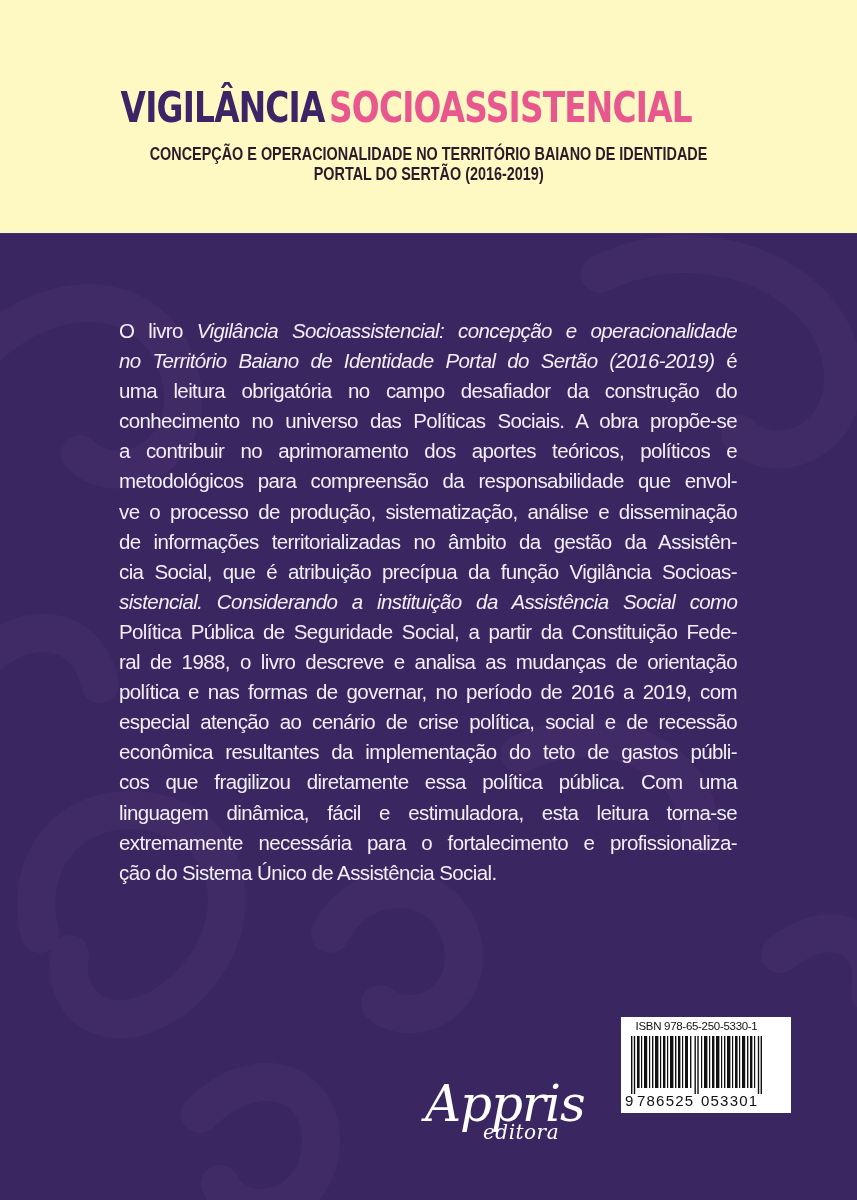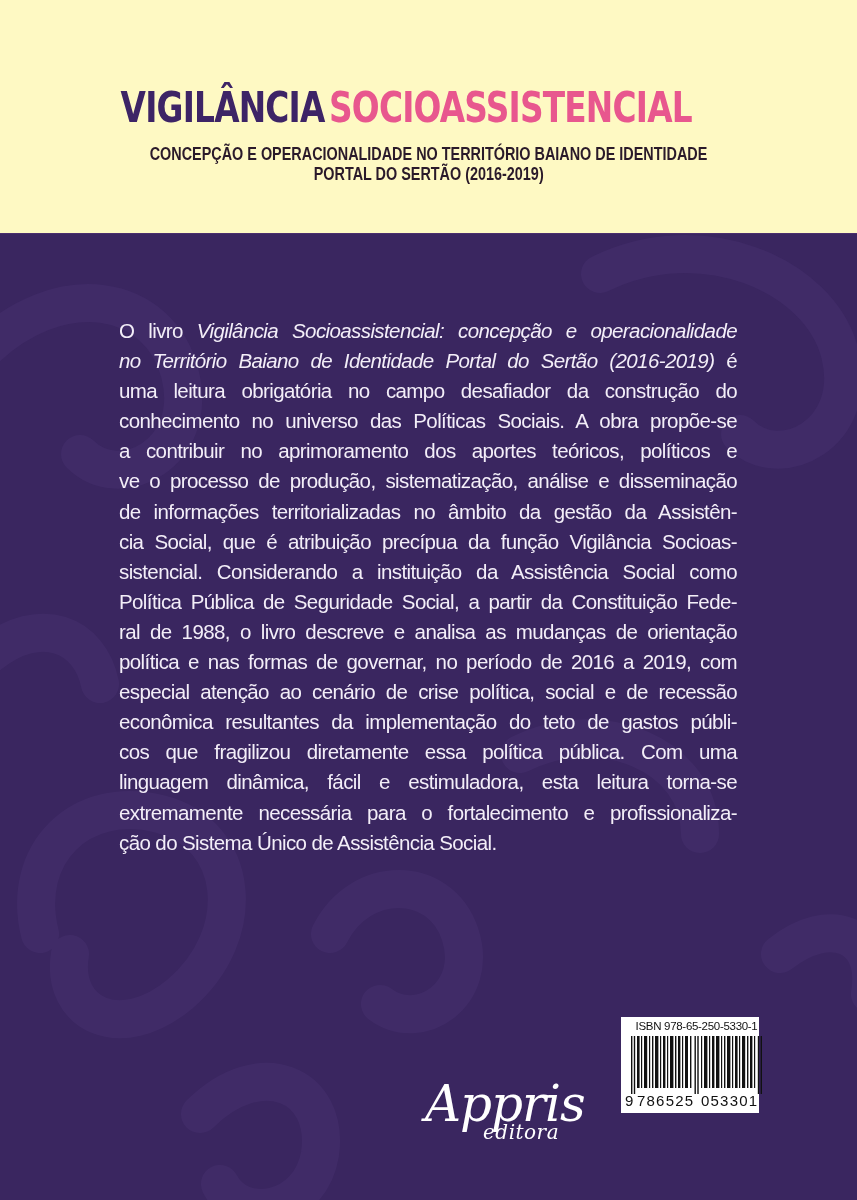--- a/index.html
+++ b/index.html
@@ -125,21 +125,21 @@
       font-size: 20px;
       color: #ffffff;
       line-height: 24px;
       letter-spacing: 0.5px;
     }
 
     .barcode-box {
       position: absolute;
       left: 621px;
       top: 1017px;
-      width: 138px;
+      width: 170px;
       height: 96px;
       background: #ffffff;
     }
     .isbn-label {
       position: absolute;
       left: 0; top: 3px;
       width: 151px;
       text-align: center;
       font-family: "Liberation Sans", sans-serif;
       font-size: 11.5px;
@@ -194,24 +194,25 @@
     <path d="M 780 720 C 830 680, 880 700, 870 760"></path>
   </g>
 </svg>
 
 <div class="blurb">
   <div class="line" style="white-space: nowrap; text-align-last: left; text-align: left;"><span style="word-spacing: 8.8099px;"><span>O livro </span><em>Vigilância Socioassistencial: concepção e operacionalidade</em><span></span></span></div>
   <div class="line" style="white-space: nowrap; text-align-last: left; text-align: left;"><span style="word-spacing: 6.72917px;"><span></span><em>no Território Baiano de Identidade Portal do Sertão (2016-2019)</em><span> é</span></span></div>
   <div class="line" style="white-space: nowrap; text-align-last: left; text-align: left;"><span style="word-spacing: 11.2383px;">uma leitura obrigatória no campo desafiador da construção do</span></div>
   <div class="line" style="white-space: nowrap; text-align-last: left; text-align: left;"><span style="word-spacing: 6.98047px;">conhecimento no universo das Políticas Sociais. A obra propõe-se</span></div>
   <div class="line" style="white-space: nowrap; text-align-last: left; text-align: left;"><span style="word-spacing: 11.043px;">a contribuir no aprimoramento dos aportes teóricos, políticos e</span></div>
+  <div class="line" style="white-space: nowrap; text-align-last: left; text-align: left;"><span style="word-spacing: 9.1901px;">metodológicos para compreensão da responsabilidade que envol-</span></div>
   <div class="line" style="white-space: nowrap; text-align-last: left; text-align: left;"><span style="word-spacing: 4.7793px; margin-top: 20px;">ve o processo de produção, sistematização, análise e disseminação</span></div>
   <div class="line" style="white-space: nowrap; text-align-last: left; text-align: left;"><span style="word-spacing: 7.91406px;">de informações territorializadas no âmbito da gestão da Assistên-</span></div>
   <div class="line" style="white-space: nowrap; text-align-last: left; text-align: left;"><span style="word-spacing: 5.9375px;">cia Social, que é atribuição precípua da função Vigilância Socioas-</span></div>
-  <div class="line" style="white-space: nowrap; text-align-last: left; text-align: left;"><span style="word-spacing: 9.37054px;">sistencial. Considerando a instituição da Assistência Social como</span></div>
+  <div class="line" style="white-space: nowrap; text-align-last: left; text-align: left;"><span style="word-spacing: 9.37054px; font-style: italic;">sistencial. Considerando a instituição da Assistência Social como</span></div>
   <div class="line" style="white-space: nowrap; text-align-last: left; text-align: right;"><span style="word-spacing: 4.13368px;">Política Pública de Seguridade Social, a partir da Constituição Fede-</span></div>
   <div class="line" style="white-space: nowrap; text-align-last: left; text-align: left;"><span style="word-spacing: 4.9233px;">ral de 1988, o livro descreve e analisa as mudanças de orientação</span></div>
   <div class="line" style="white-space: nowrap; text-align-last: left; text-align: right;"><span style="word-spacing: 3.84505px;">política e nas formas de governar, no período de 2016 a 2019, com</span></div>
   <div class="line" style="white-space: nowrap; text-align-last: left; text-align: left;"><span style="word-spacing: 5.65px;">especial atenção ao cenário de crise política, social e de recessão</span></div>
   <div class="line" style="white-space: nowrap; text-align-last: left; text-align: left;"><span style="word-spacing: 7.33203px;">econômica resultantes da implementação do teto de gastos públi-</span></div>
   <div class="line" style="white-space: nowrap; text-align-last: left; text-align: left;"><span style="word-spacing: 11.3184px;">cos que fragilizou diretamente essa política pública. Com uma</span></div>
   <div class="line" style="white-space: nowrap; text-align-last: left; text-align: left;"><span style="word-spacing: 13.2701px;">linguagem dinâmica, fácil e estimuladora, esta leitura torna-se</span></div>
   <div class="line" style="white-space: nowrap; text-align-last: left; text-align: left;"><span style="word-spacing: 10.4583px;">extremamente necessária para o fortalecimento e profissionaliza-</span></div>
   <div class="line last" style="white-space: nowrap; text-align-last: left; text-align: left;"><span>ção do Sistema Único de Assistência Social.</span></div>
 </div>

